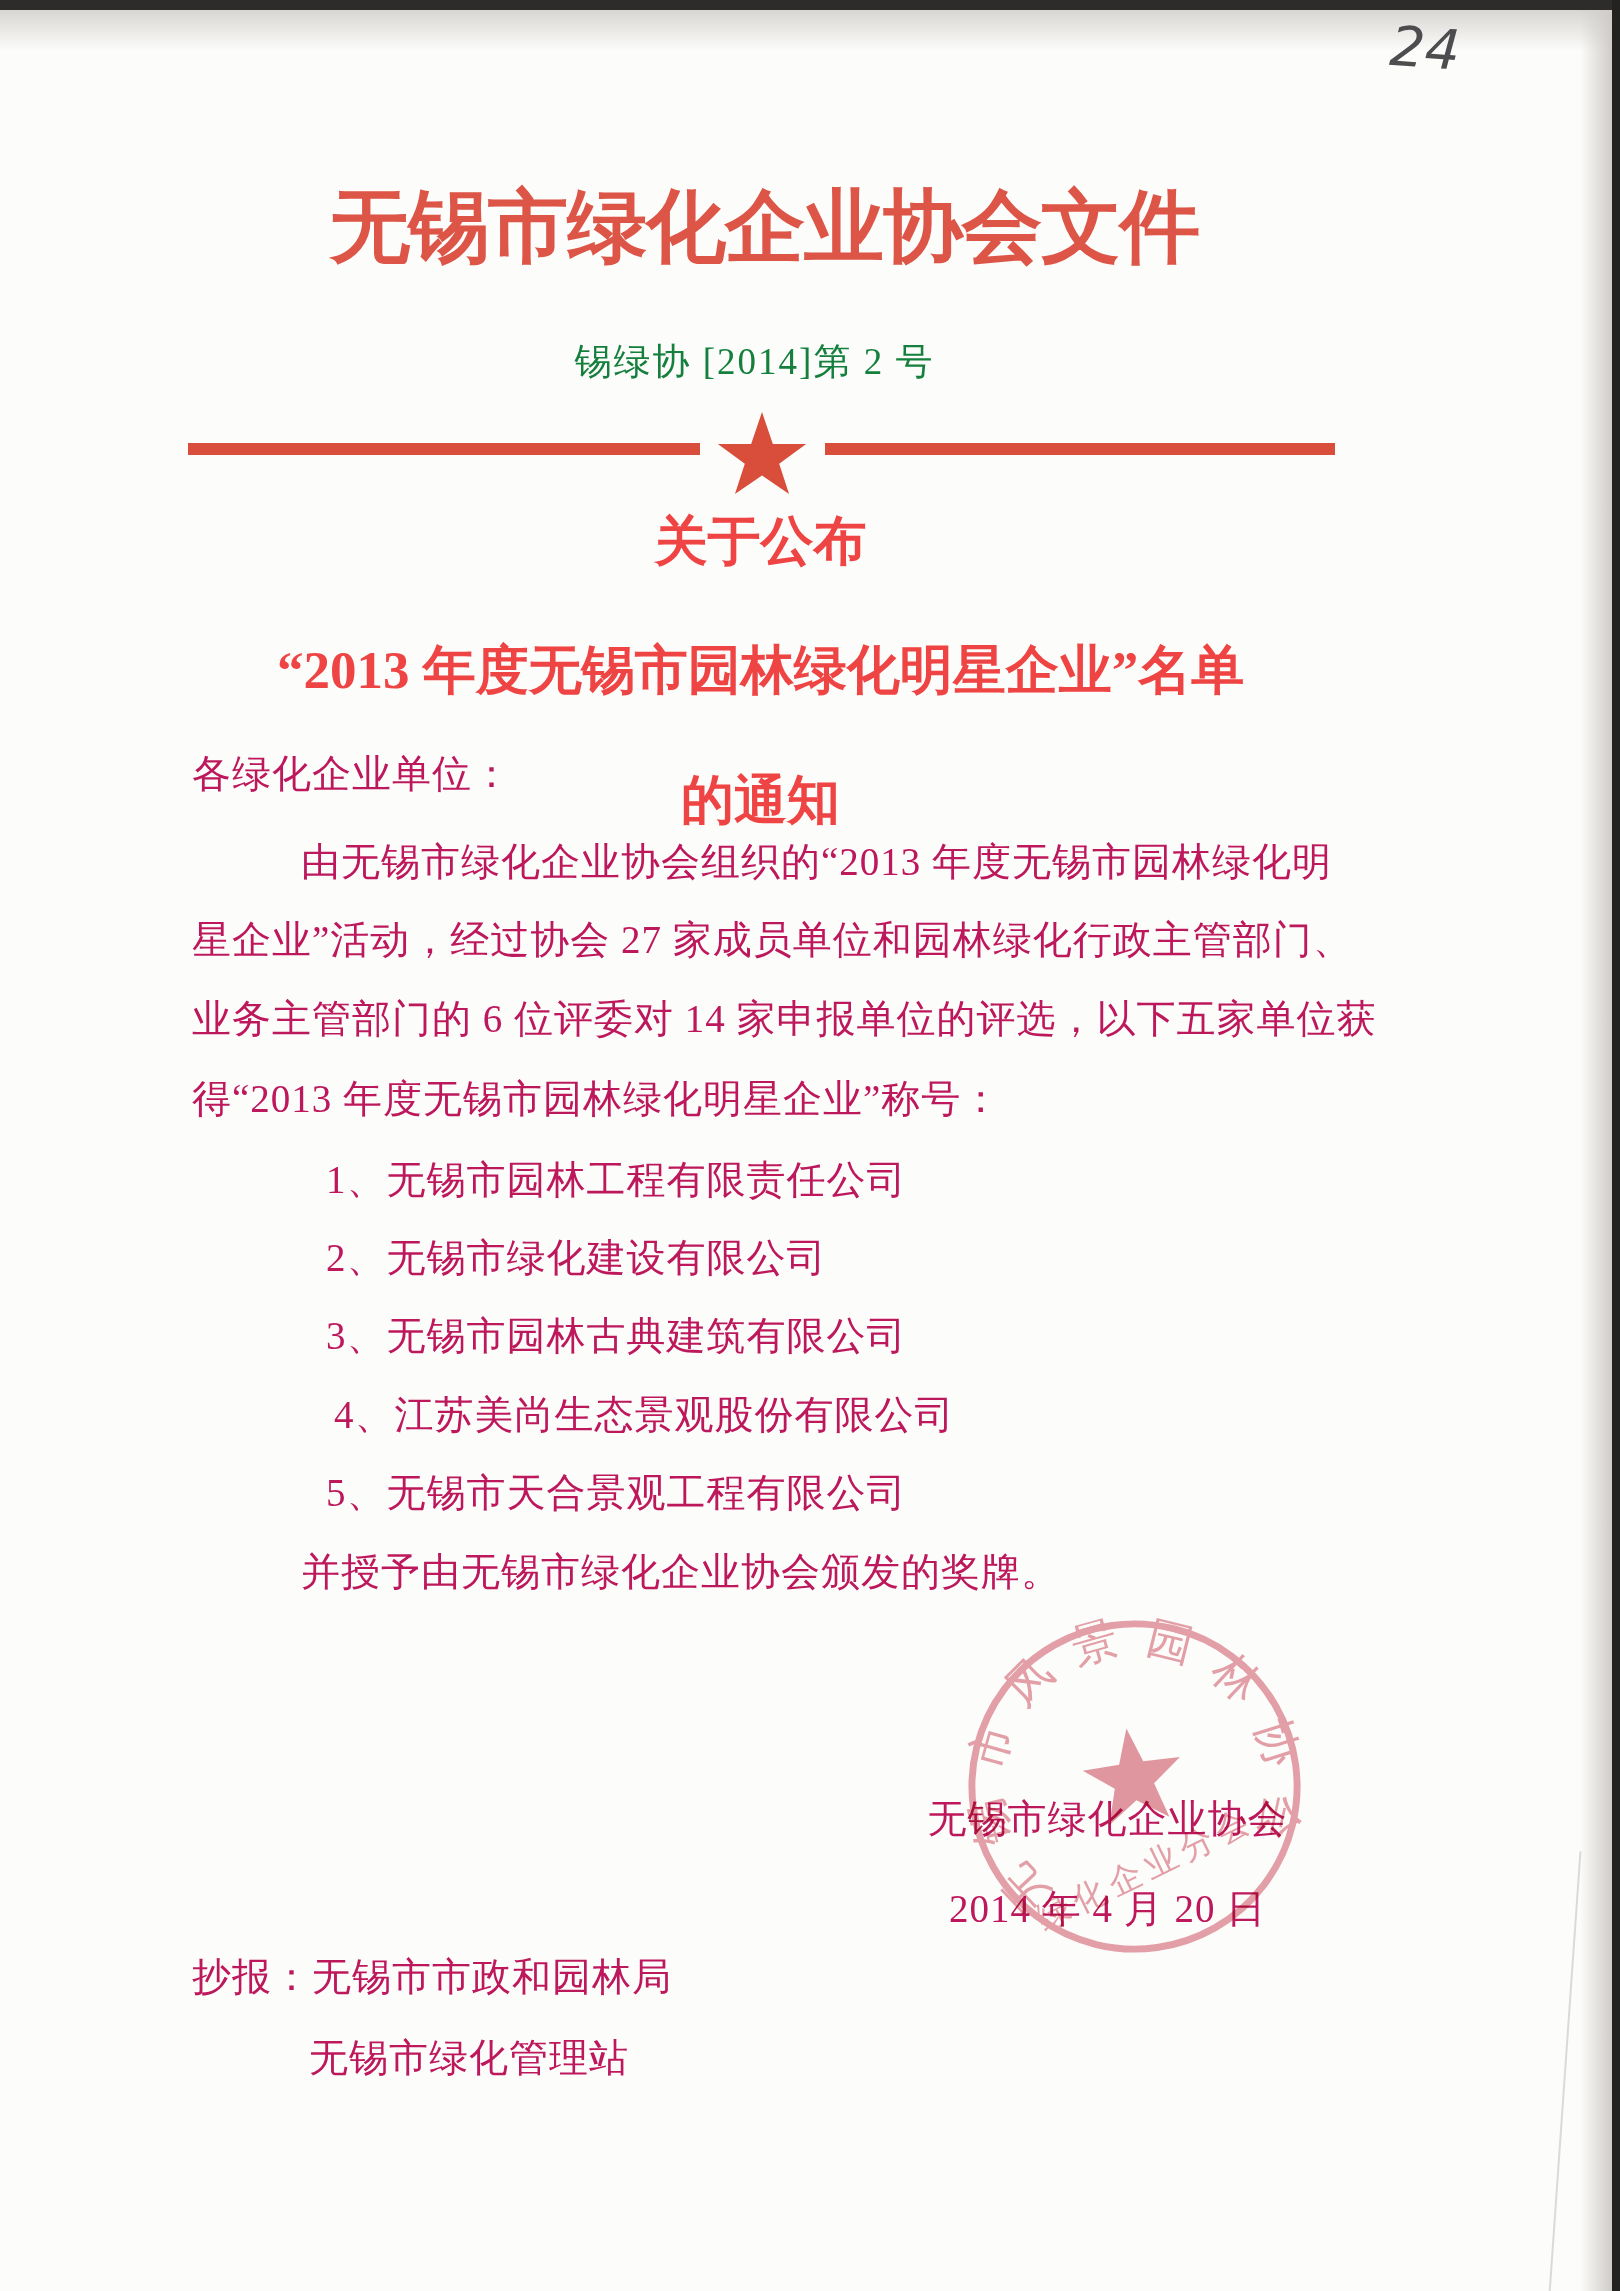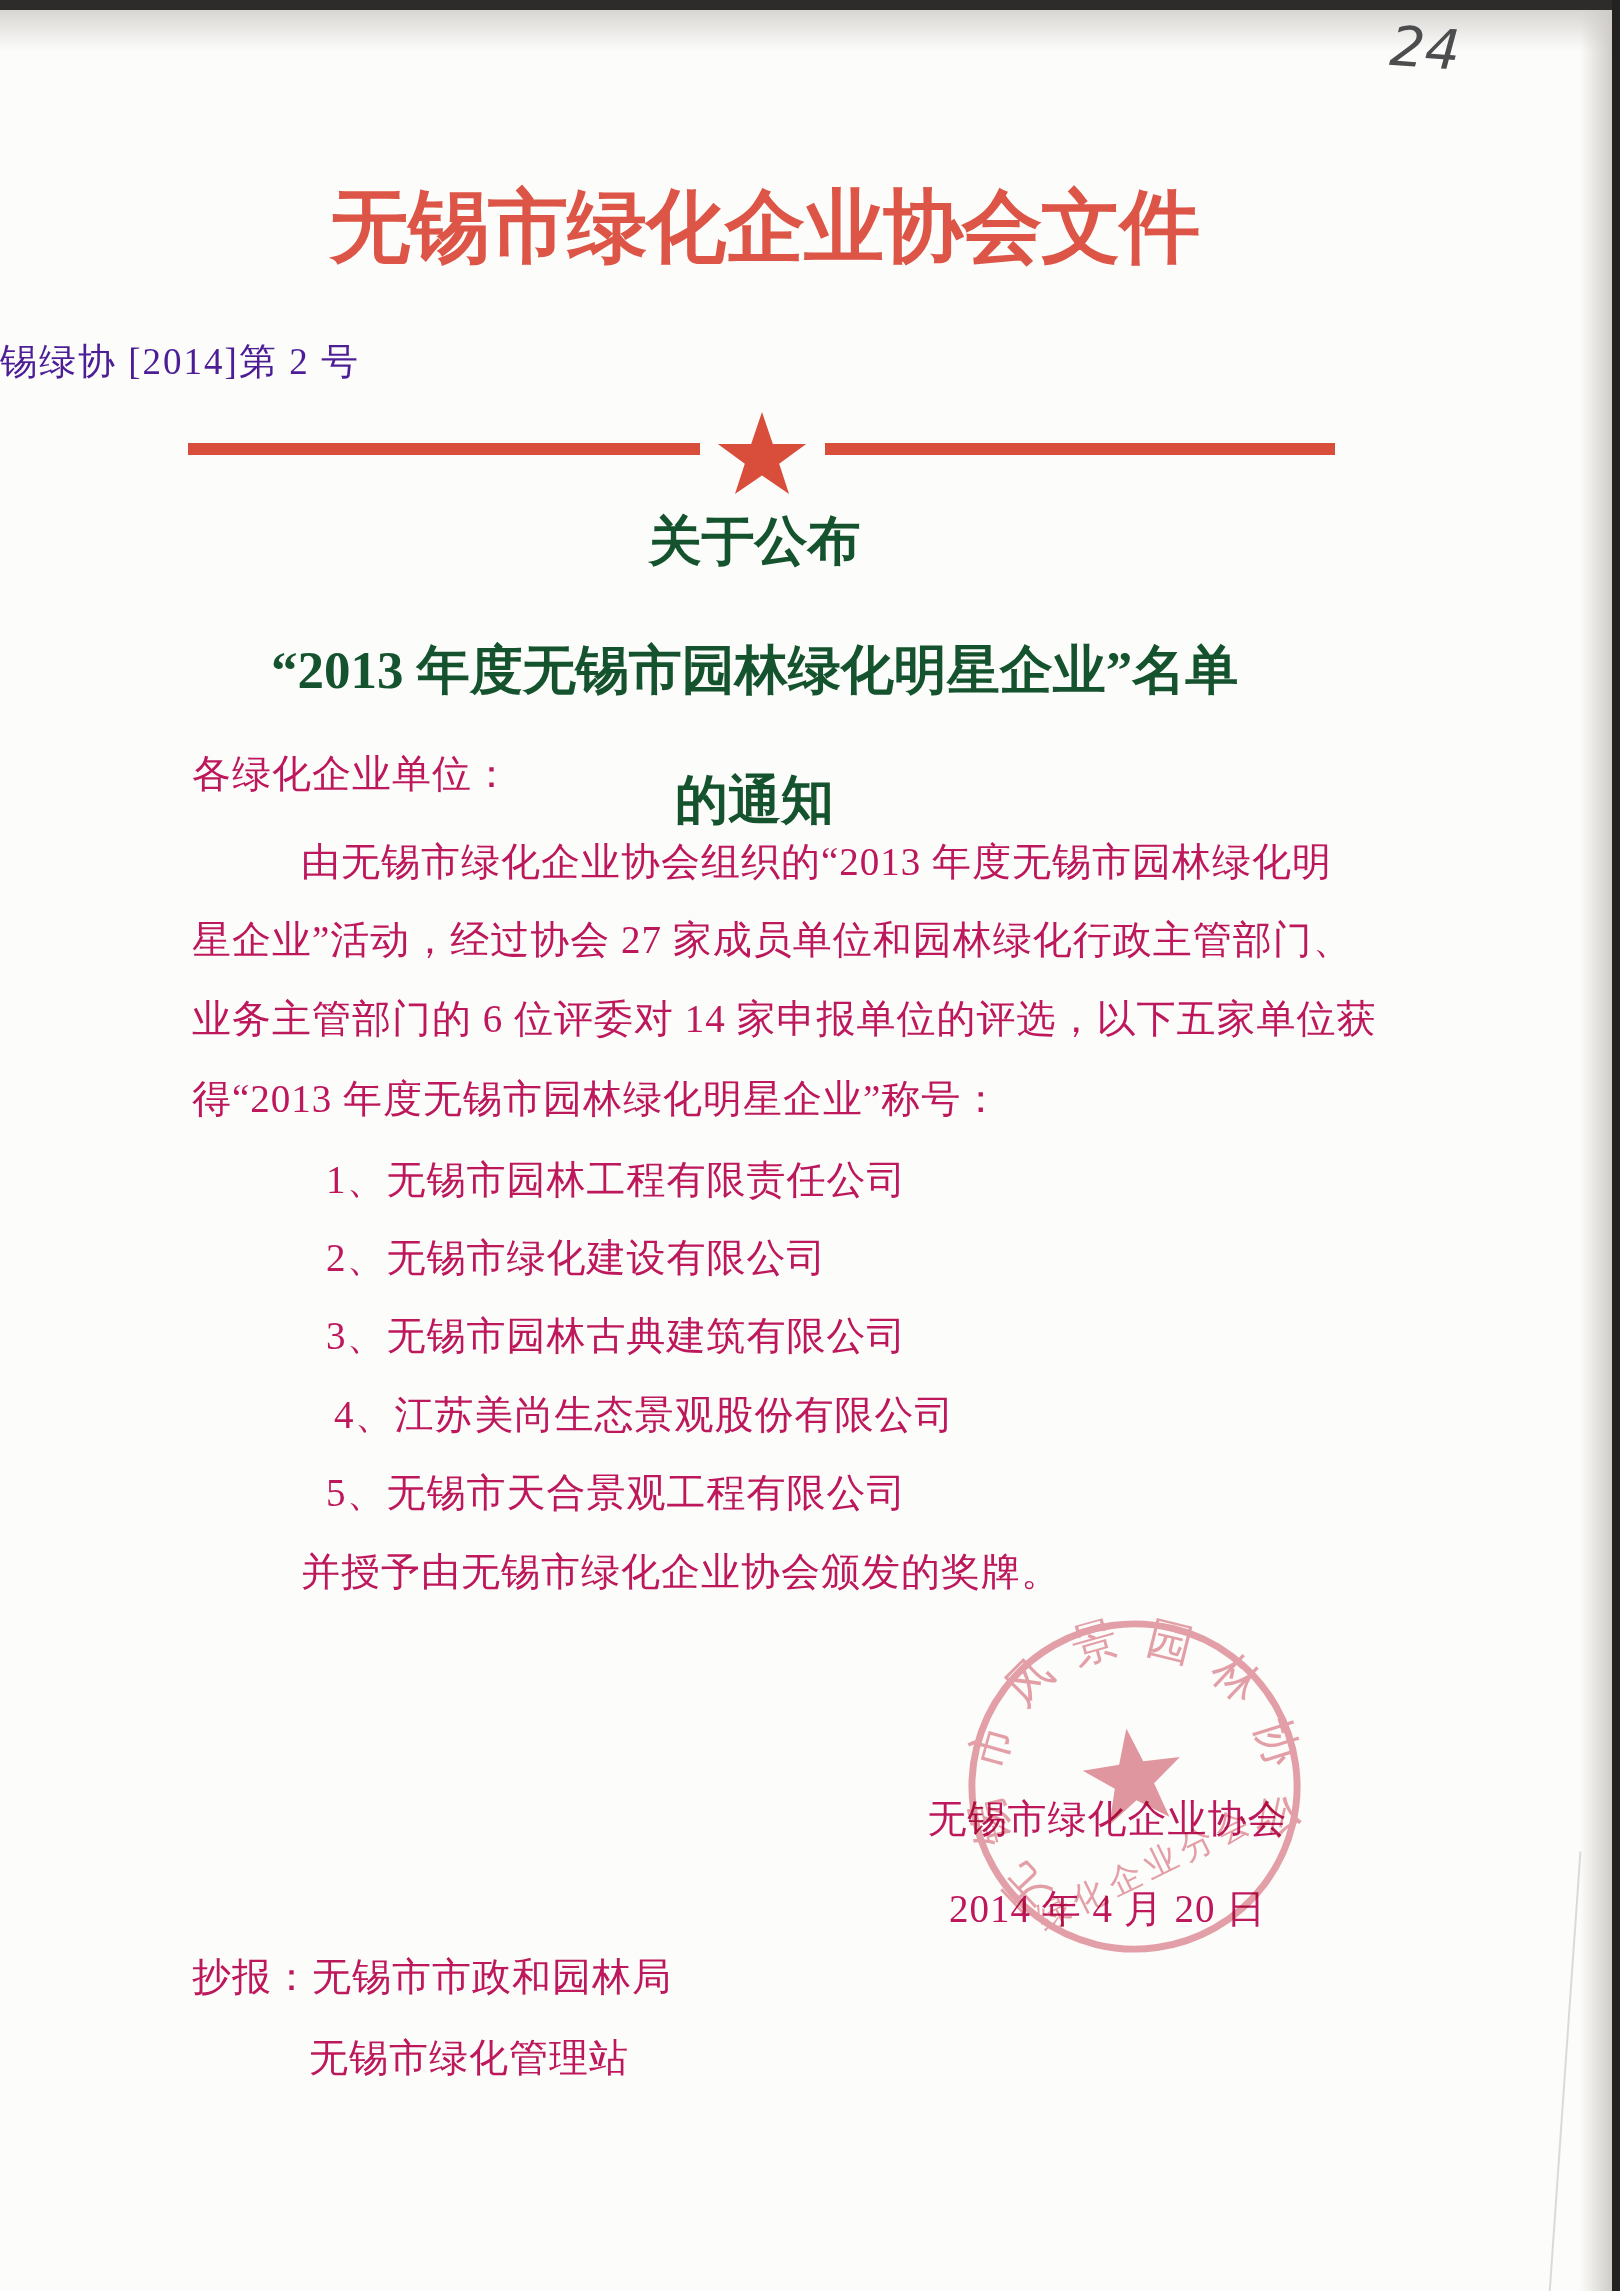--- a/index.html
+++ b/index.html
@@ -21,31 +21,31 @@
     background:linear-gradient(to right,rgba(255,255,255,0),#cfccc8);z-index:4;}
   .fold-crease{left:1564px;top:1851px;width:2px;height:443px;background:#dcdad6;
     transform:rotate(4deg);z-index:4;}
   .handwritten{left:1390px;top:17.6px;width:118px;
     font-family:"DejaVu Sans",sans-serif;font-style:italic;
     font-size:55px;color:#4d4d50;transform:rotate(4deg);z-index:6;}
   
   .org-title{left:0;top:174px;width:1509px;text-align:center;
     font-size:80px;font-weight:700;letter-spacing:-1px;
     color:var(--header-red,#dc5547);white-space:nowrap;z-index:2;padding-left:10px;}
-  .doc-number{left:0;top:337px;width:1509px;
-    font-size:37px;color:#4c1d95;letter-spacing:2px;white-space:nowrap;z-index:2;}
+  .doc-number{left:0;top:337px;width:1509px;text-align:center;
+    font-size:37px;color:#15803d;letter-spacing:2px;white-space:nowrap;z-index:2;}
   .rule{top:443px;height:11.8px;background:var(--line-red,#d94e3b);z-index:2;}
   .rule-left{left:188px;width:512px;}
   .rule-right{left:825px;width:510px;}
   .star-icon{left:716px;top:412px;width:92px;height:90px;background:var(--line-red,#d94e3b);
     clip-path:polygon(50% 0%,61.8% 35.5%,98% 35.5%,68.7% 57.5%,79.4% 91%,50% 70.5%,20.6% 91%,31.3% 57.5%,2% 35.5%,38.2% 35.5%);
     z-index:3;}
   
   .subject{width:1509px;left:0;text-align:center;font-weight:700;font-size:53px;
-    color:#14532d;white-space:nowrap;z-index:2;}
+    color:#ef4444;white-space:nowrap;z-index:2;padding-left:6px;}
   .subject1{top:506px;}
   .subject2{top:635px;}
   .subject3{top:765px;}
   
   .bodyline{font-size:39px;color:#be185d;white-space:nowrap;z-index:2;letter-spacing:1px;}
   .salutation{left:192px;top:747px;}
   .p1{left:301px;top:835px;text-align:center;}
   .p2{left:192px;top:913px;}
   .p3{left:192px;top:992px;}
   .p4{left:192px;top:1072px;}

